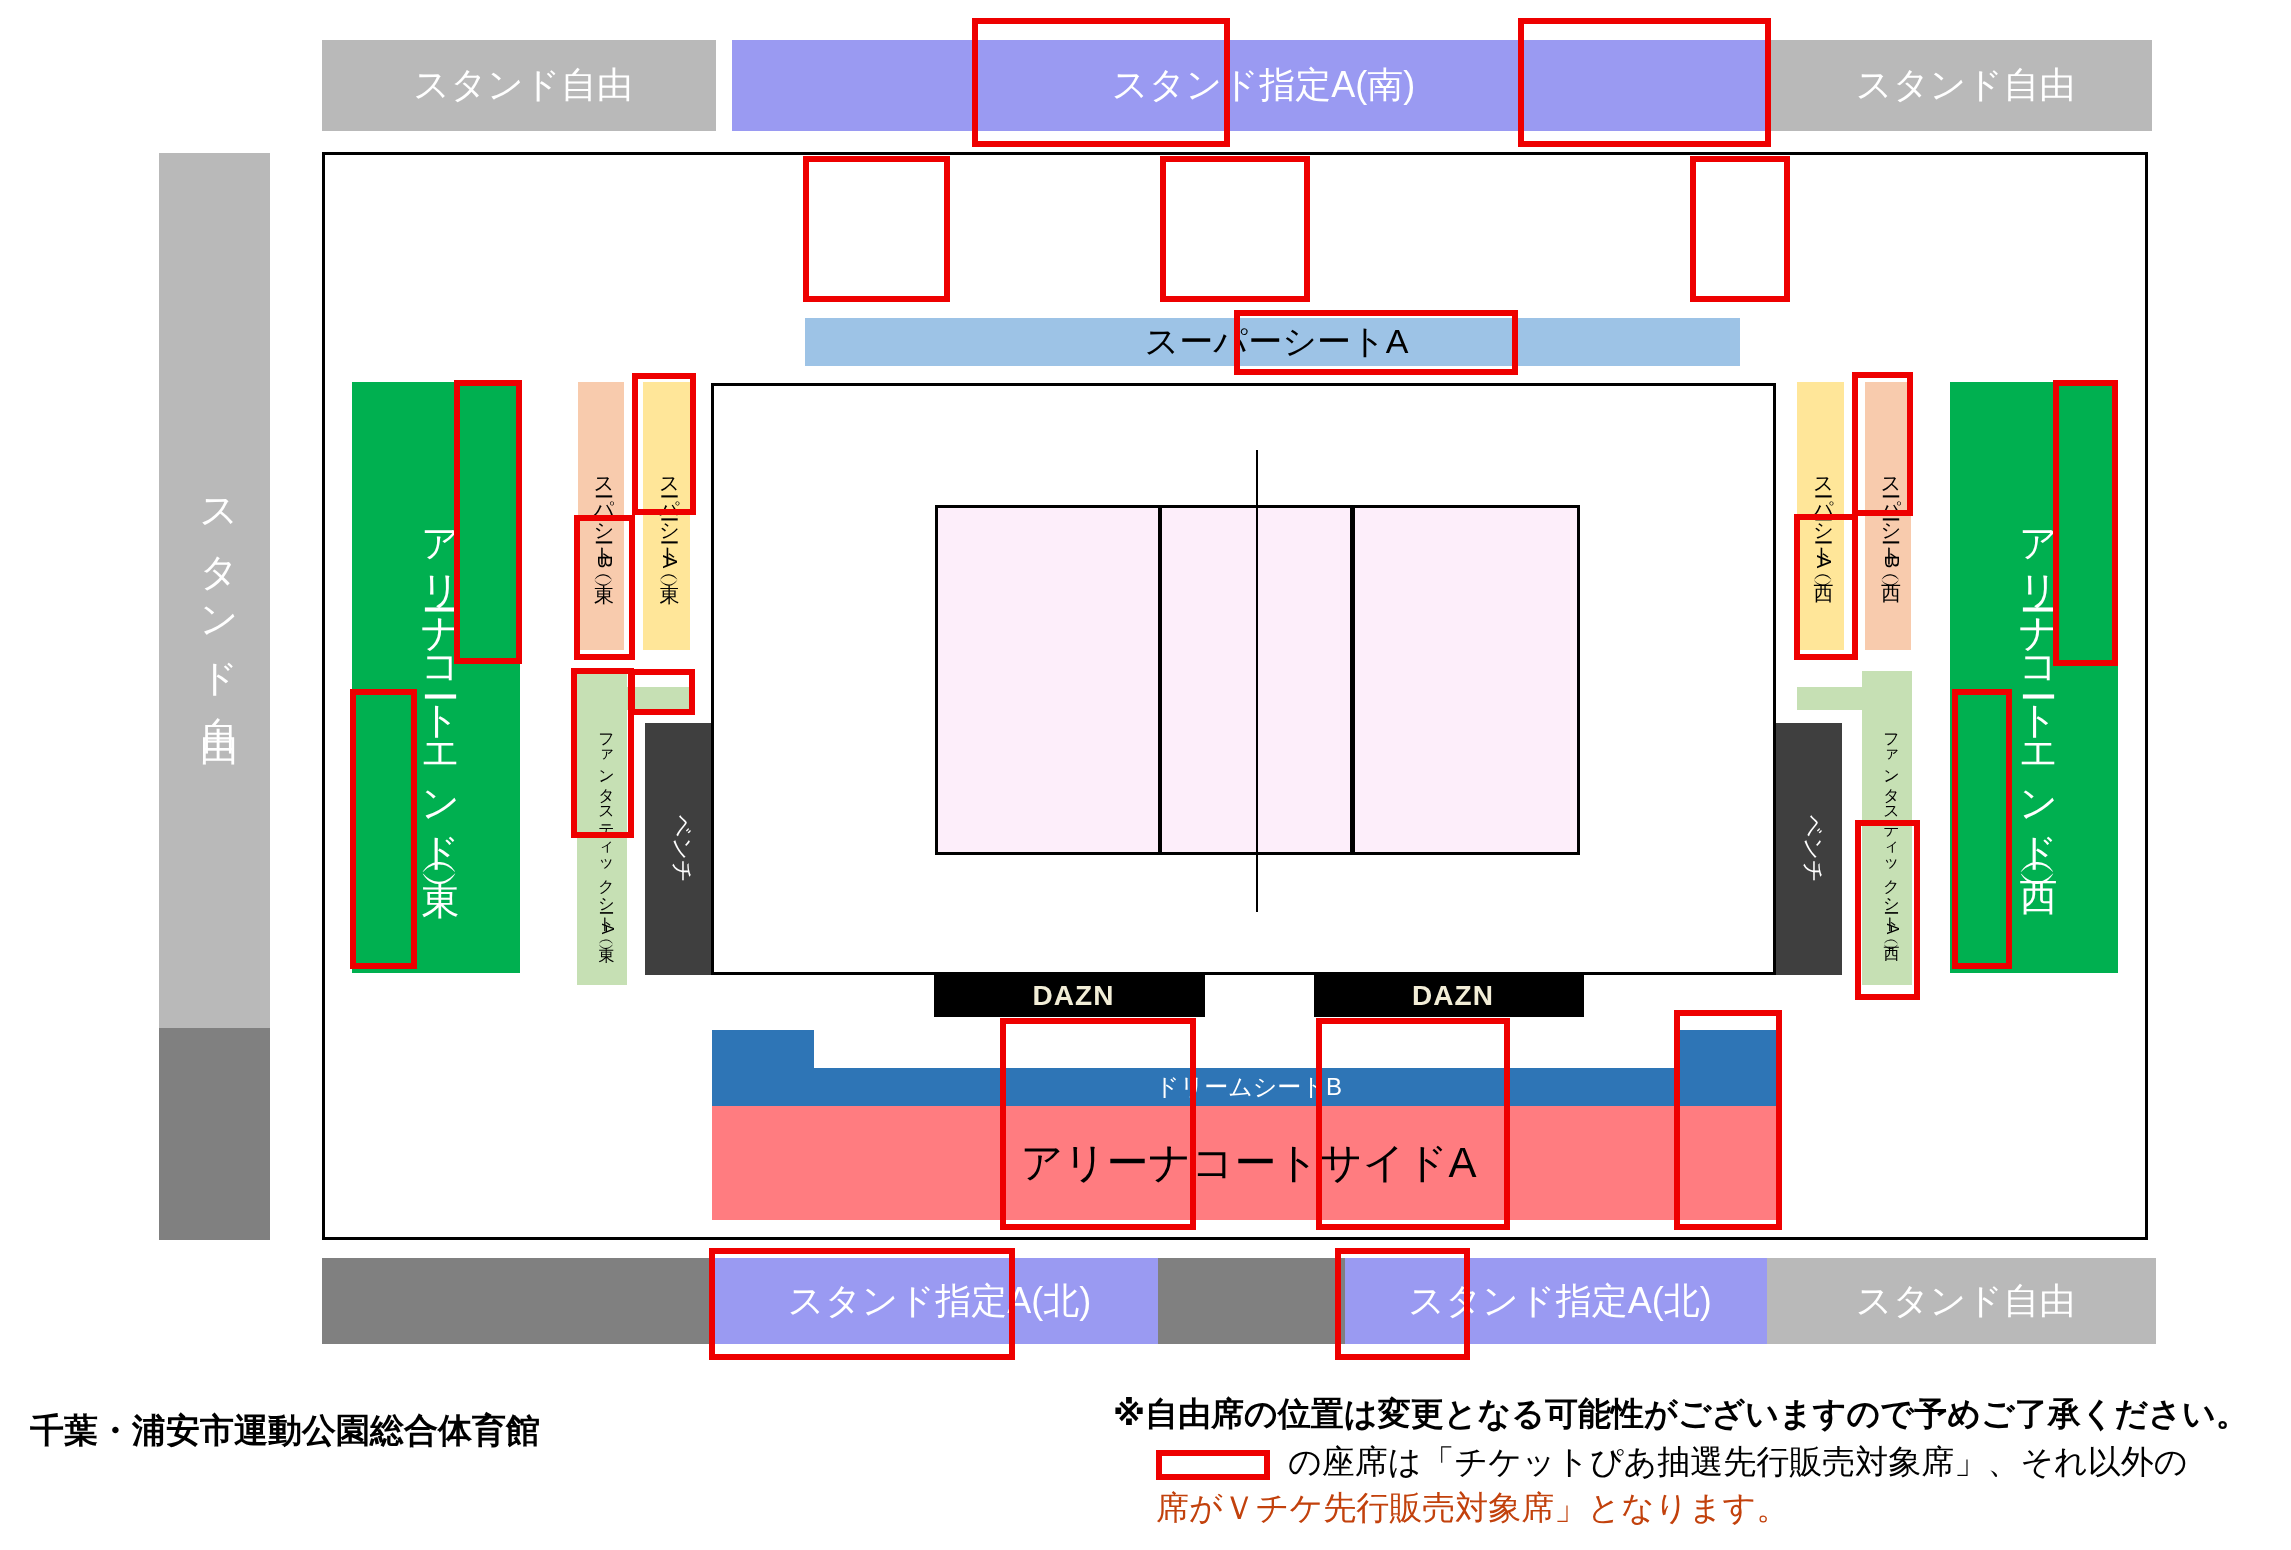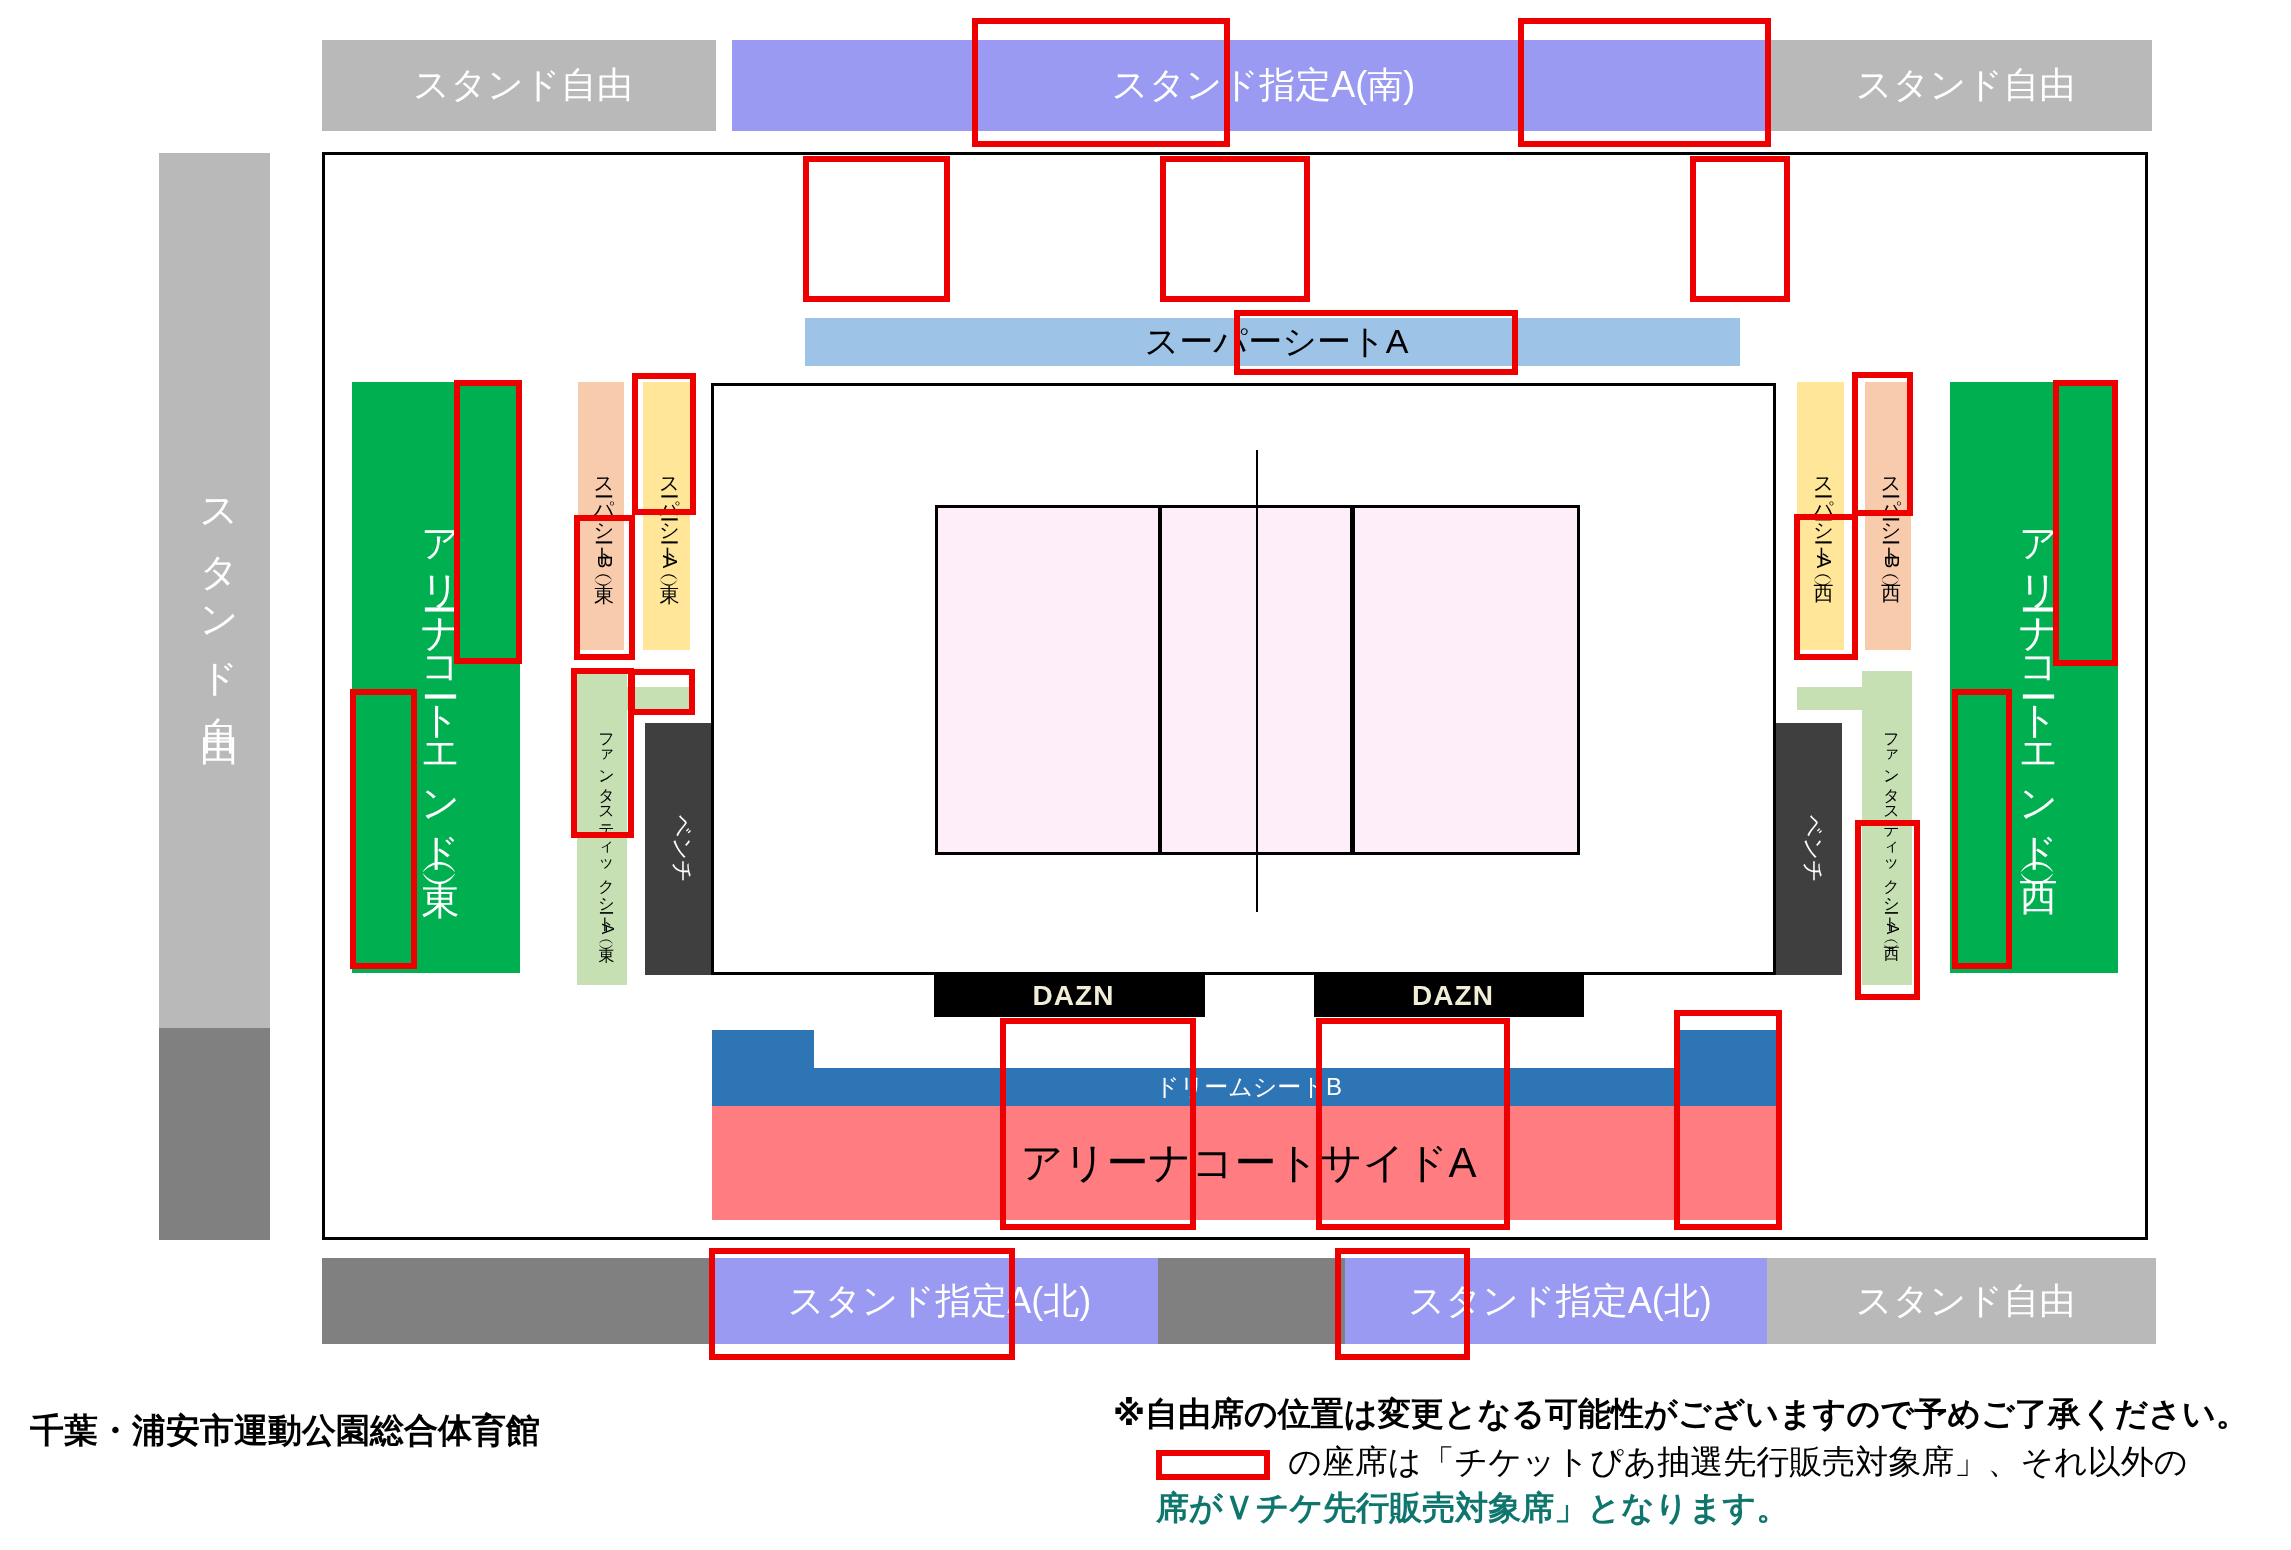--- a/index.html
+++ b/index.html
@@ -102,21 +102,21 @@
   #red-bot-2{left:1316px;top:1018px;width:194px;height:212px;}
   #red-bot-3{left:1674px;top:1010px;width:108px;height:220px;}
   #red-botbar-1{left:709px;top:1248px;width:306px;height:112px;}
   #red-botbar-2{left:1335px;top:1248px;width:135px;height:112px;}
 
   
   #venue-name{left:30px;top:1408px;font-size:34px;font-weight:bold;color:#000;white-space:nowrap;}
   #legend-line1{left:1113px;top:1392px;font-size:33px;font-weight:bold;color:#000;white-space:nowrap;}
   #legend-swatch{left:1156px;top:1450px;width:114px;height:30px;border:6px solid var(--c-red_outline);background:#fff;}
   #legend-line2{left:1288px;top:1440px;font-size:33px;font-weight:normal;color:#000;white-space:nowrap;}
-  #legend-line3{left:1156px;top:1486px;font-size:33px;font-weight:bold;color:#0f766e;white-space:nowrap;}
+  #legend-line3{left:1156px;top:1486px;font-size:33px;font-weight:normal;color:#c2410c;white-space:nowrap;}
 
   .z2{z-index:2;} .z3{z-index:3;} .z4{z-index:4;}
 </style>
 </head>
 <body>
 
 <div id="canvas">
 
   <div id="top-gray-l" class="abs flexc">スタンド自由</div>
   <div id="top-purple" class="abs flexc">スタンド指定А(南)</div>

